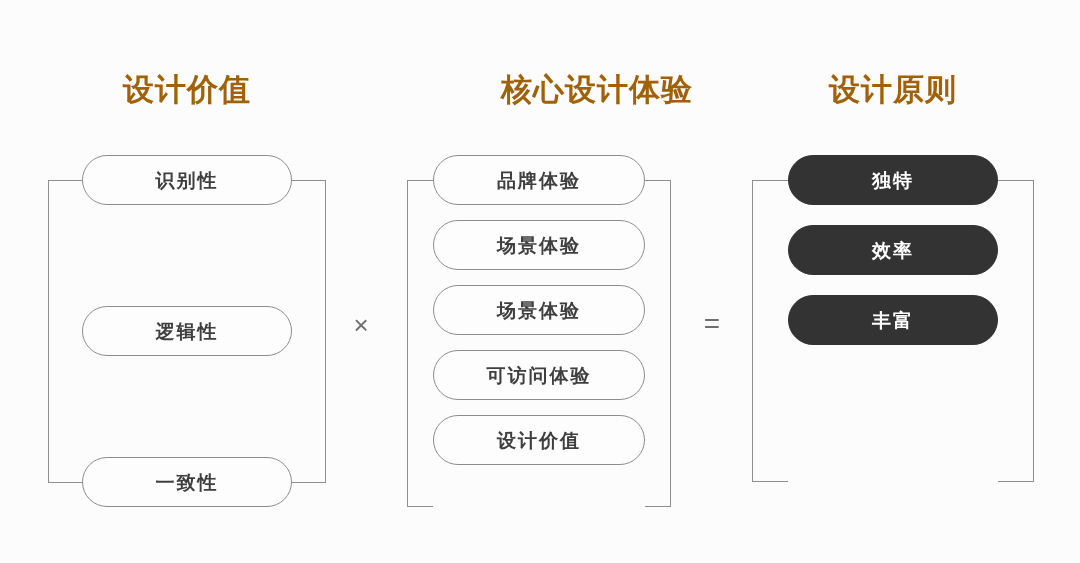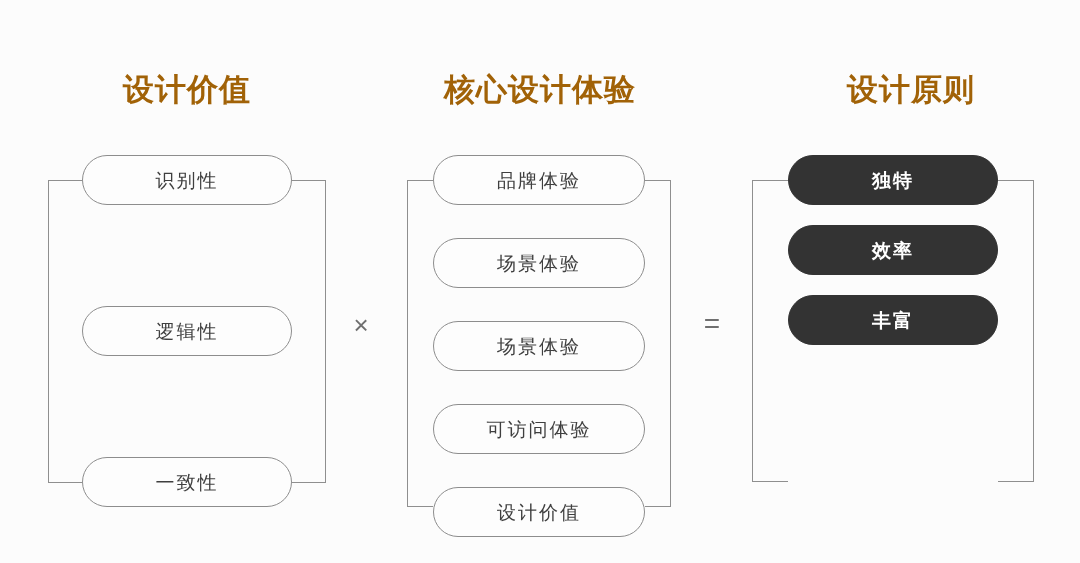--- a/index.html
+++ b/index.html
@@ -27,22 +27,22 @@
     position: absolute;
     text-align: center;
     font-size: 31px;
     font-weight: bold;
     letter-spacing: 1px;
     color: #a16207;
     white-space: nowrap;
     line-height: 1;
   }
   #title-0 { left: 52px;  top: 74px; width: 270px; }
-  #title-1 { left: 405px; top: 74px; width: 270px; }
-  #title-2 { left: 776px; top: 74px; width: 270px; }
+  #title-1 { left: 423px; top: 74px; width: 270px; text-align: right; }
+  #title-2 { left: 758px; top: 74px; width: 270px; }
 
   
   .column {
     position: absolute;
     display: flex;
     flex-direction: column;
     align-items: center;
   }
   #column-0 { left: 82px;  top: 155px; width: 210px; }
   #column-1 { left: 433px; top: 155px; width: 212px; align-items: center; }
@@ -59,33 +59,33 @@
     justify-content: center;
     font-size: 19px;
     letter-spacing: 2px;
     line-height: 1;
     white-space: nowrap;
   }
   .pill.outline {
     border: 1px solid #8d8d8d;
     background: #fdfdfd;
     color: #3f3f3f;
-    font-weight: normal;
+    font-weight: bold;
   }
   .pill.filled {
     border: 1px solid #333333;
     background: #333333;
     color: #ffffff;
     font-weight: bold;
   }
 
   
   .pill + .pill { margin-top: 0; }
   #column-0 .pill + .pill { margin-top: 101px; }
-  #column-1 .pill + .pill { margin-top: 33px; }
+  #column-1 .pill + .pill { margin-top: 15px; }
   #column-2 .pill + .pill { margin-top: 20px; }
 
   
   .bracket {
     position: absolute;
     border: 1px solid #8f8f8f;
     box-sizing: border-box;
   }
   .bracket.left  { border-right: none; }
   .bracket.right { border-left: none; }

